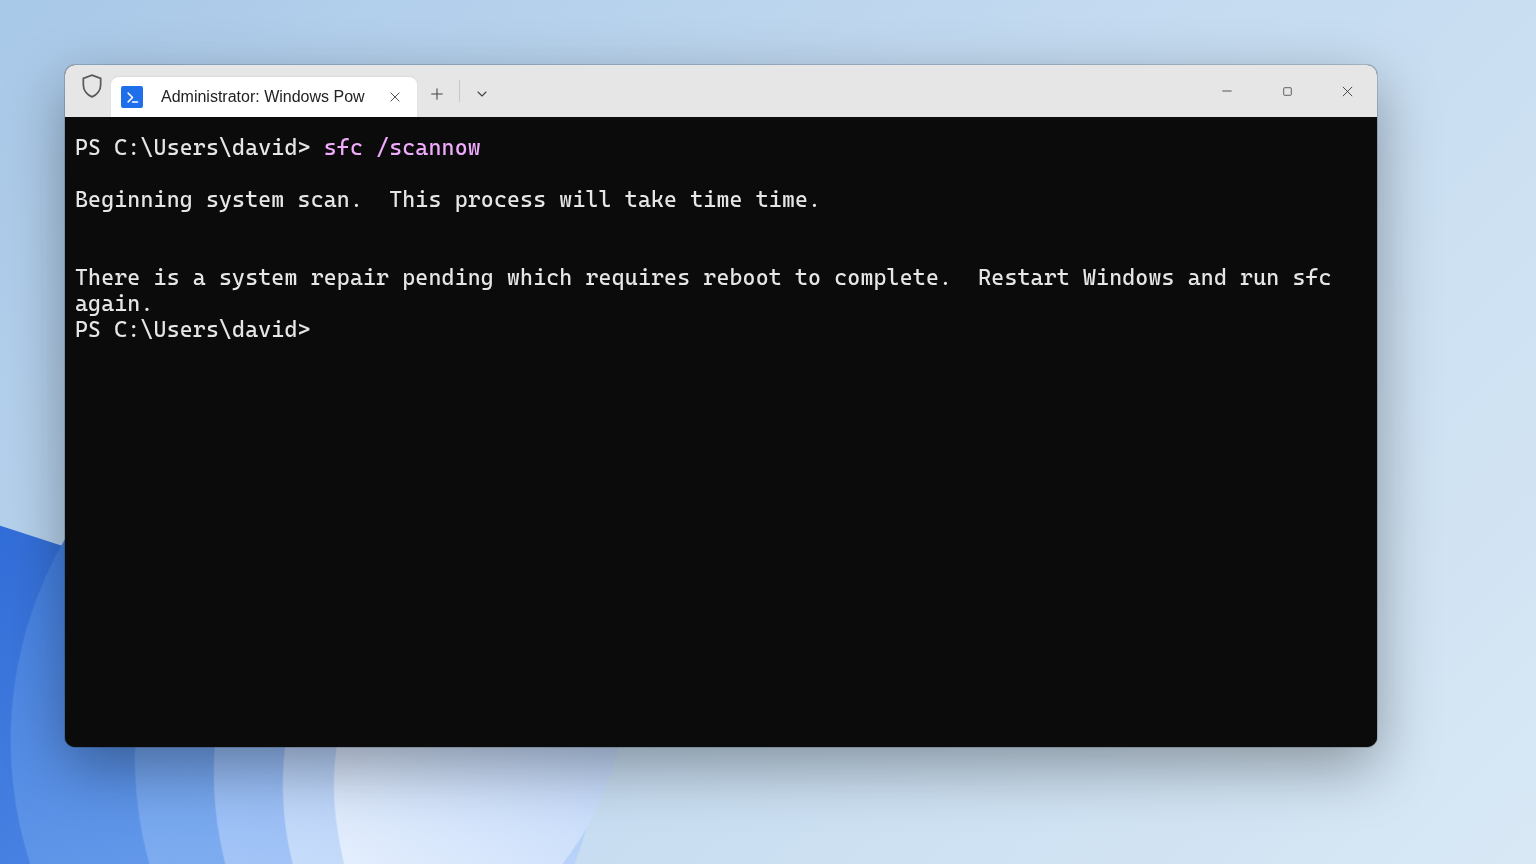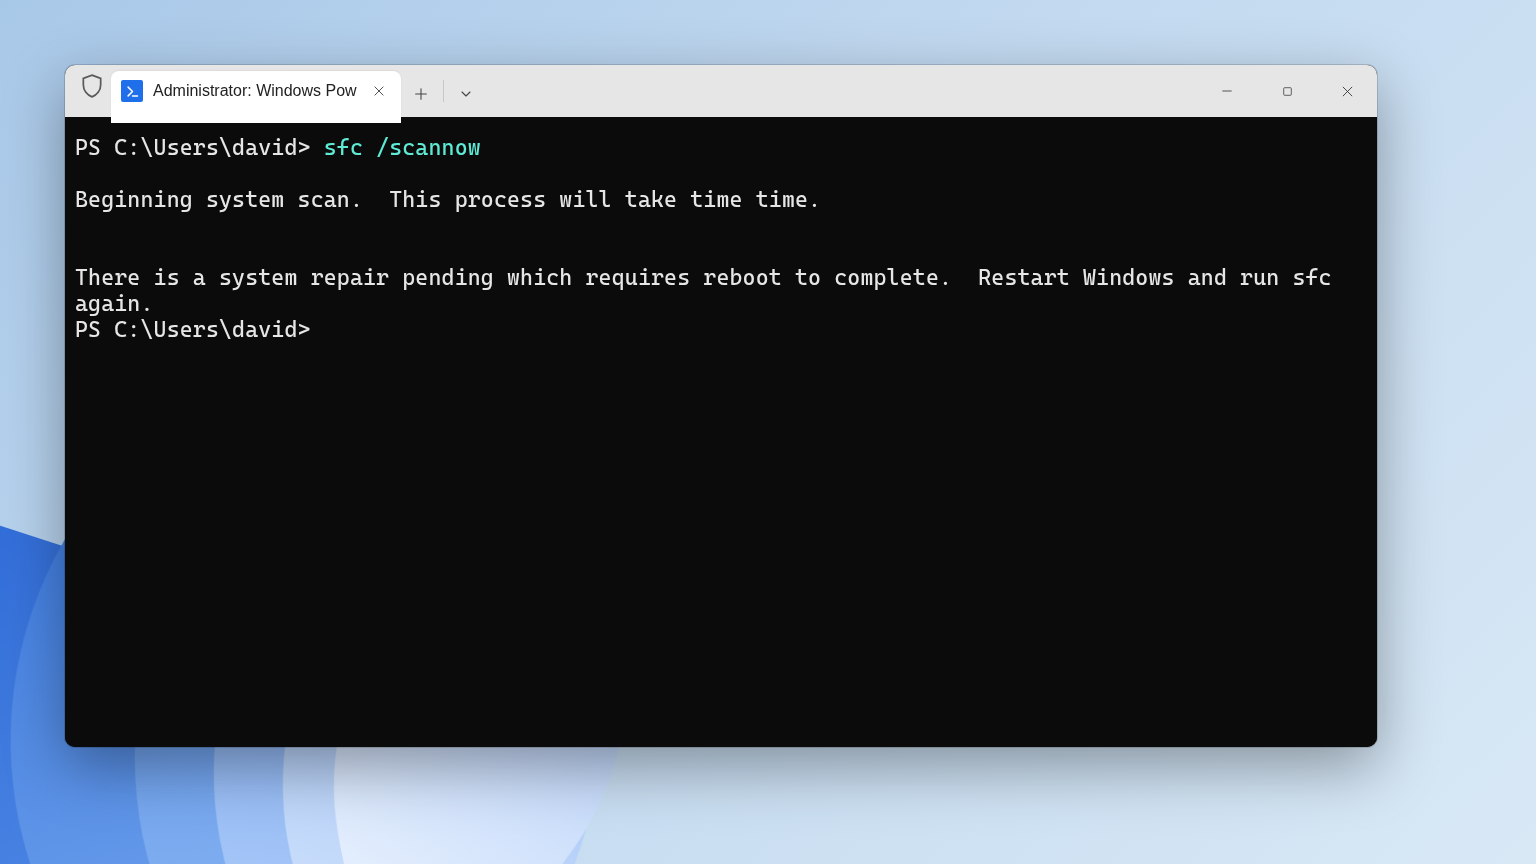--- a/index.html
+++ b/index.html
@@ -73,23 +73,24 @@
     align-self: center;
   }
   .tab {
     display: flex;
     align-items: center;
     background: #ffffff;
     border-top-left-radius: 8px;
     border-top-right-radius: 8px;
     height: 40px;
     margin-top: 12px;
-    padding: 0 10px 12px 10px;
+    padding: 0 10px 0 10px;
     max-width: 320px;
     box-shadow: 0 -1px 2px rgba(0,0,0,0.05);
+    gap: 8px;
   }
   .ps-icon {
     width: 22px;
     height: 22px;
     background: #1f6feb;
     border-radius: 2px;
     margin-right: 10px;
     display: flex;
     align-items: center;
     justify-content: center;
@@ -152,21 +153,21 @@
     flex: 1;
     background: #0b0b0b;
     color: #e6e6e6;
     font-family: "Cascadia Mono", "Consolas", "Menlo", monospace;
     font-size: 22px;
     line-height: 26px;
     padding: 18px 10px 10px 10px;
     white-space: pre-wrap;
     letter-spacing: 0.2px;
   }
-  .cmd { color: #5eead4; margin-top: 48px; }
+  .cmd { color: #f0abfc; margin-top: 48px; }
 </style>
 </head>
 <body>
 
 <div class="desktop">
   <div class="bloom">
     <div class="petal p1"></div>
     <div class="petal p2"></div>
     <div class="petal p3"></div>
     <div class="petal p4"></div>

